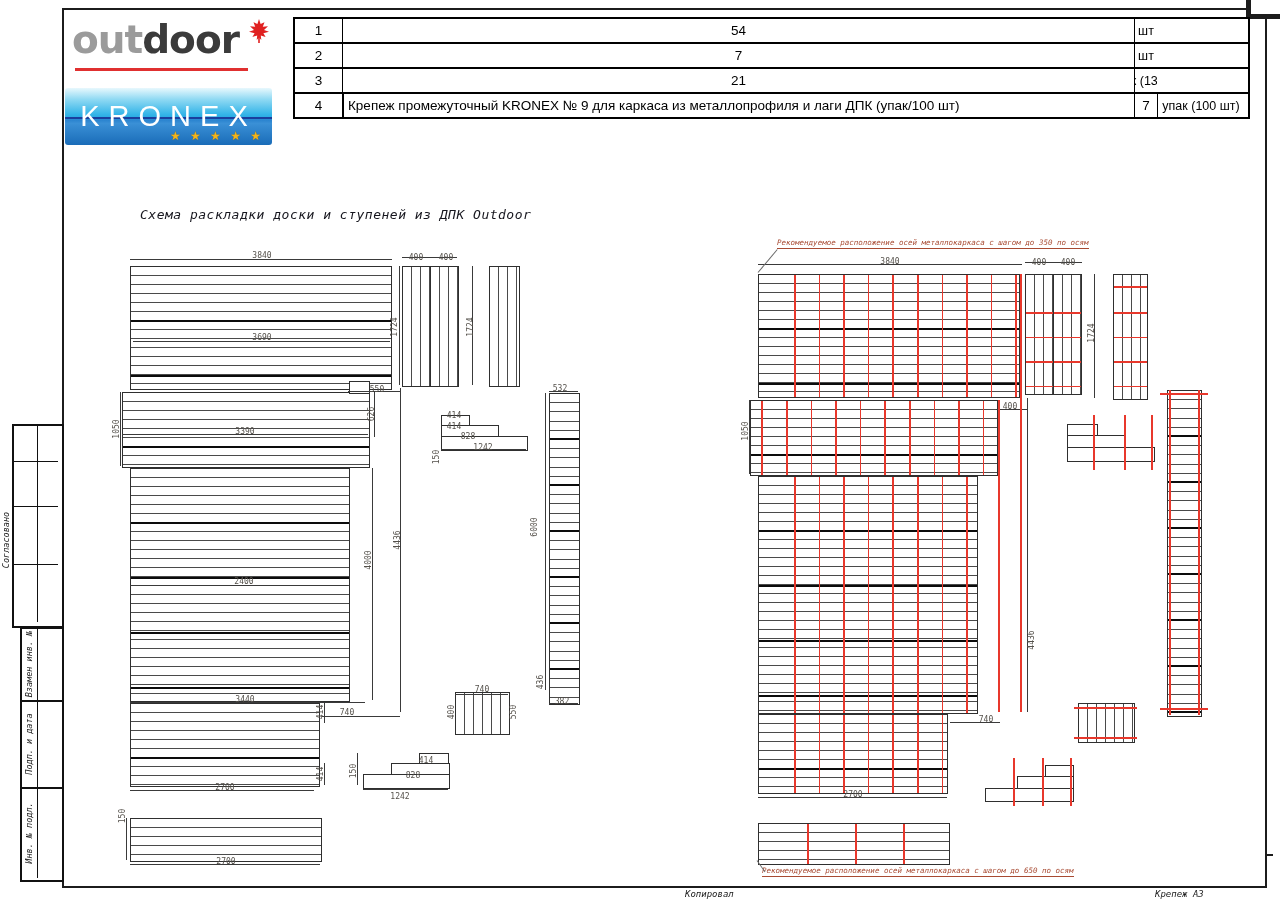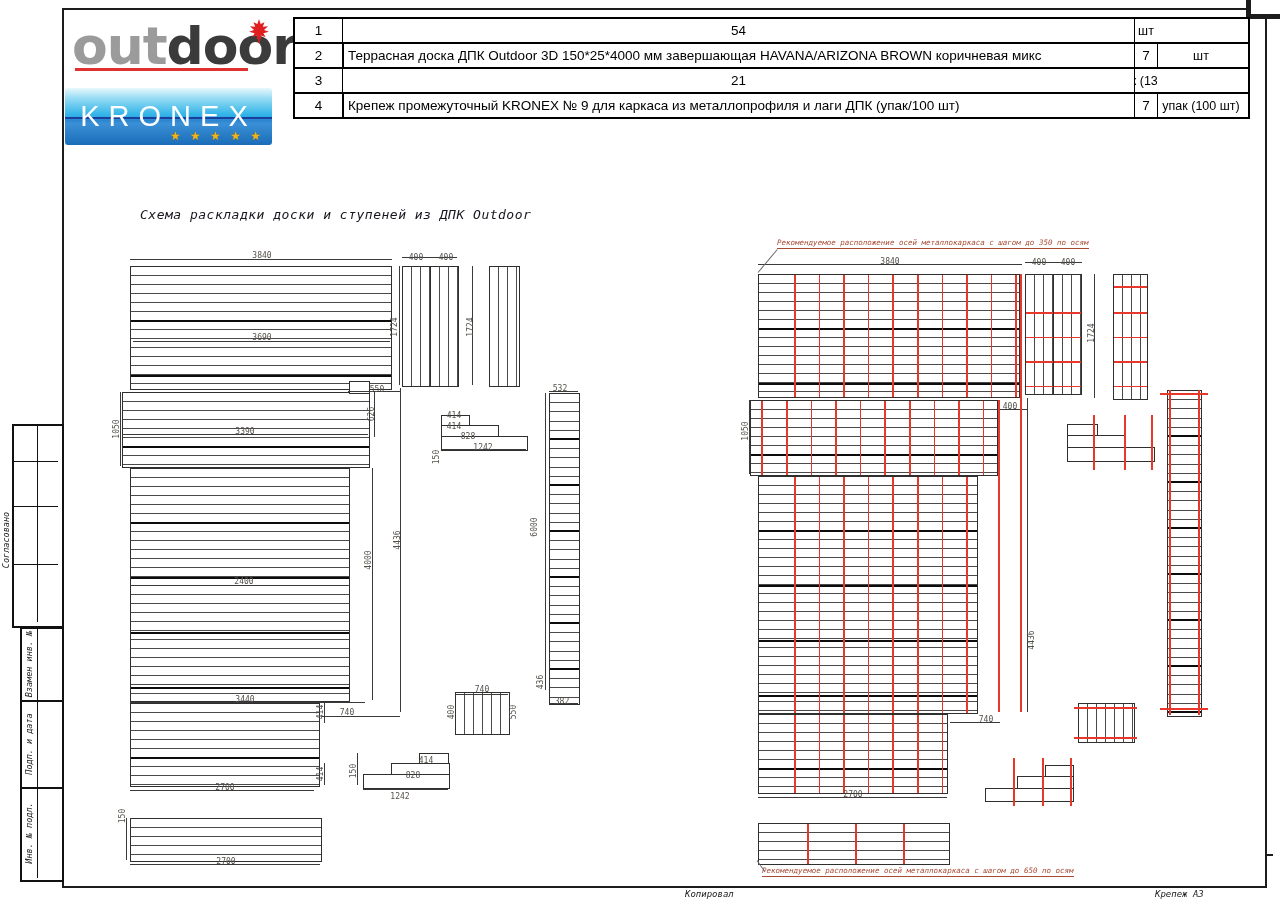--- a/index.html
+++ b/index.html
@@ -3,21 +3,21 @@
 <meta charset="utf-8">
 <style>
   html,body{margin:0;padding:0;background:#fff;}
   .sheet{position:relative;width:1280px;height:900px;background:#fff;overflow:hidden;
          font-family:"Liberation Sans",sans-serif;}
   .abs{position:absolute;}
   
   .fr{position:absolute;background:#1c1c1c;}
   
   .outdoor-txt{position:absolute;left:72px;top:20px;font-family:"DejaVu Sans",sans-serif;
-    font-weight:bold;font-size:52px;letter-spacing:-1px;line-height:1;}
+    font-weight:bold;font-size:39px;letter-spacing:-1px;line-height:1;}
   .outdoor-txt .g{color:#9b9b9b;} .outdoor-txt .d{color:#3b3b3b;}
   .out-underline{position:absolute;left:75px;top:68px;width:173px;height:3px;background:#e03030;}
   .kronex{position:absolute;left:65px;top:88px;width:207px;height:57px;border-radius:3px;
     background:linear-gradient(180deg,#e8f8fd 0%,#8fd9f3 20%,#35b5e8 46%,#2aaae2 52%,#2a83cf 56%,#3a90d6 62%,#1a6cb8 100%);}
   .kronex .navy{position:absolute;left:0;top:29px;width:100%;height:2px;background:#1a3f9d;}
   .kronex .ktext{position:absolute;left:0;top:12px;width:100%;text-align:center;color:#fff;
     font-size:29px;letter-spacing:9px;font-family:"Liberation Sans",sans-serif;font-weight:400;}
   .kronex .stars{position:absolute;right:8px;bottom:2px;color:#f2b41c;font-size:12px;letter-spacing:3px;
     text-shadow:0 0 1px #8a6400;}
   
@@ -106,21 +106,20 @@
 
   <div class="spec">
     <div id="spec-rows">
         <div class="trow">
           <div class="cell c-num">1</div>
           <div class="cell c-qty">54</div>
           <div class="cell c-unit">шт</div>
         </div>
         <div class="trow">
           <div class="cell c-num">2</div>
-          <div class="cell c-name">Террасная доска ДПК Outdoor 3D 150*25*4000 мм завершающая HAVANA/ARIZONA BROWN коричневая микс</div>
           <div class="cell c-qty">7</div>
           <div class="cell c-unit">шт</div>
         </div>
         <div class="trow">
           <div class="cell c-num">3</div>
           <div class="cell c-qty">21</div>
           <div class="cell c-unit">упак (13 шт)</div>
         </div>
         <div class="trow">
           <div class="cell c-num">4</div>

